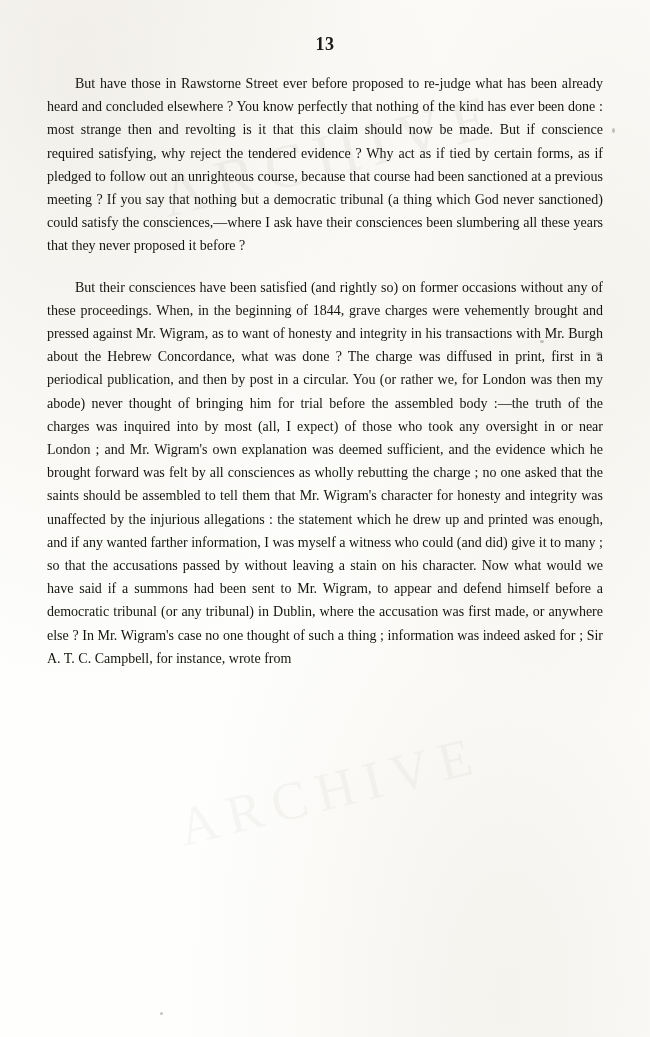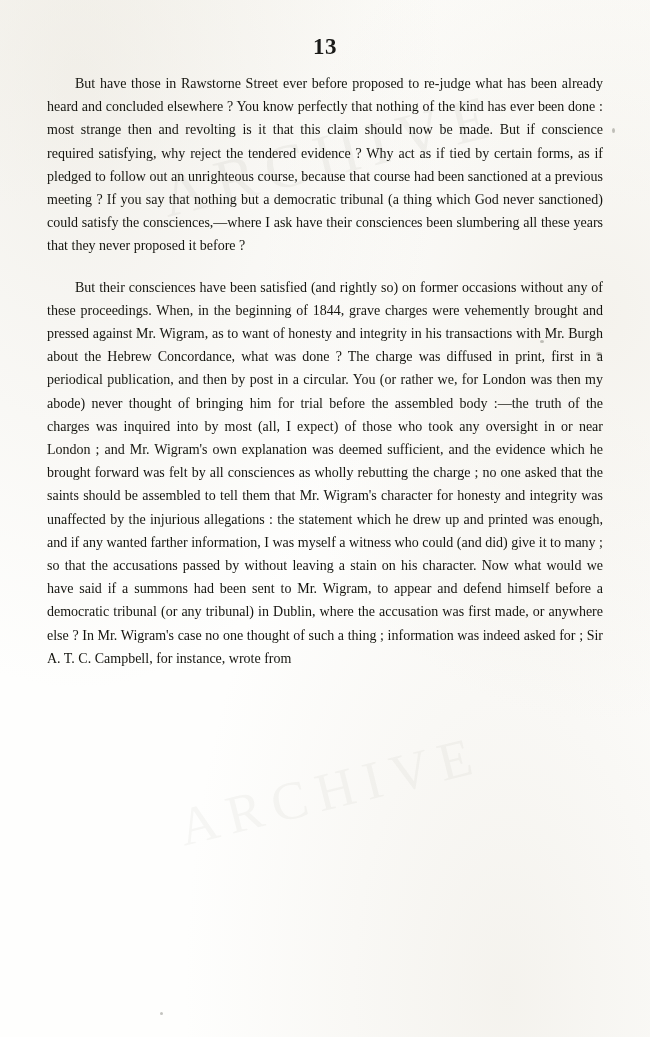--- a/index.html
+++ b/index.html
@@ -53,21 +53,21 @@
     top: 760px;
     font-size: 54px;
     color: rgba(120,115,105,0.06);
   }
   .page-number {
     position: absolute;
     top: 34px;
     left: 0;
     width: 650px;
     text-align: center;
-    font-size: 23px;
+    font-size: 18px;
     font-weight: bold;
     letter-spacing: 0.5px;
   }
   .body-text {
     position: absolute;
     top: 72px;
     left: 47px;
     width: 556px;
     font-size: 14px;
     line-height: 23.2px;

